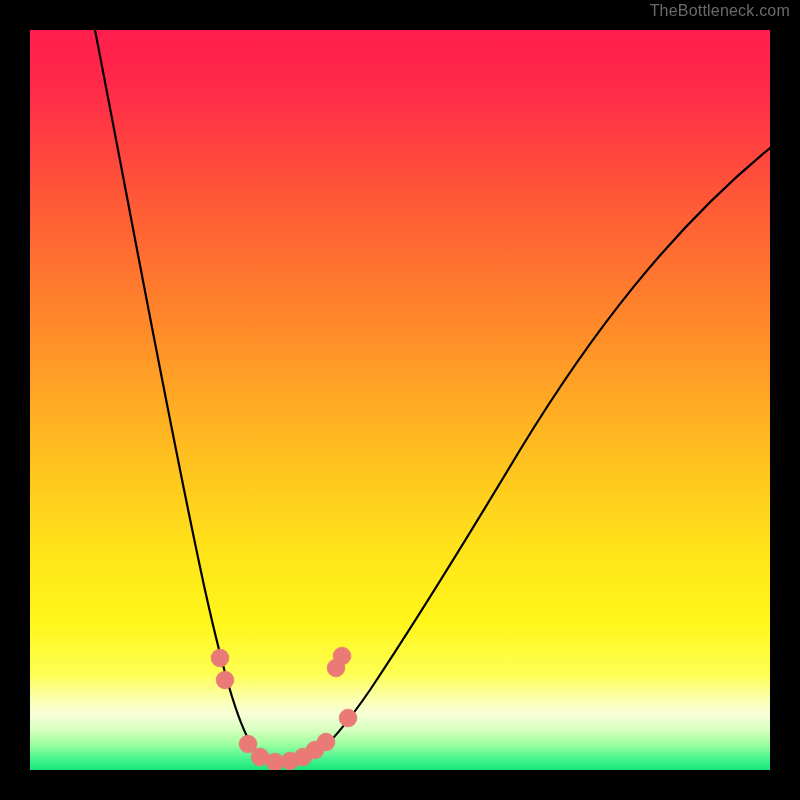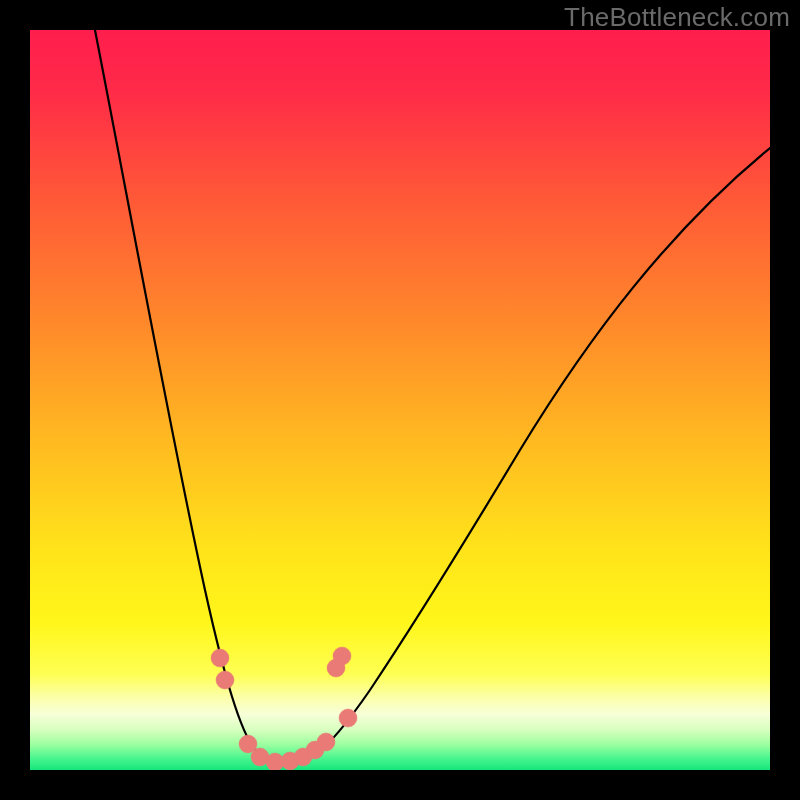--- a/index.html
+++ b/index.html
@@ -15,21 +15,21 @@
     position: relative;
     width: 800px;
     height: 800px;
     background: #000;
   }
   .watermark {
     position: absolute;
     top: 2px;
     right: 10px;
     color: #6a6a6a;
-    font-size: 26px;
+    font-size: 16px;
     font-weight: 500;
     letter-spacing: 0.2px;
     z-index: 20;
   }
   .plot-area {
     position: absolute;
     left: 30px;
     top: 30px;
     width: 740px;
     height: 740px;

